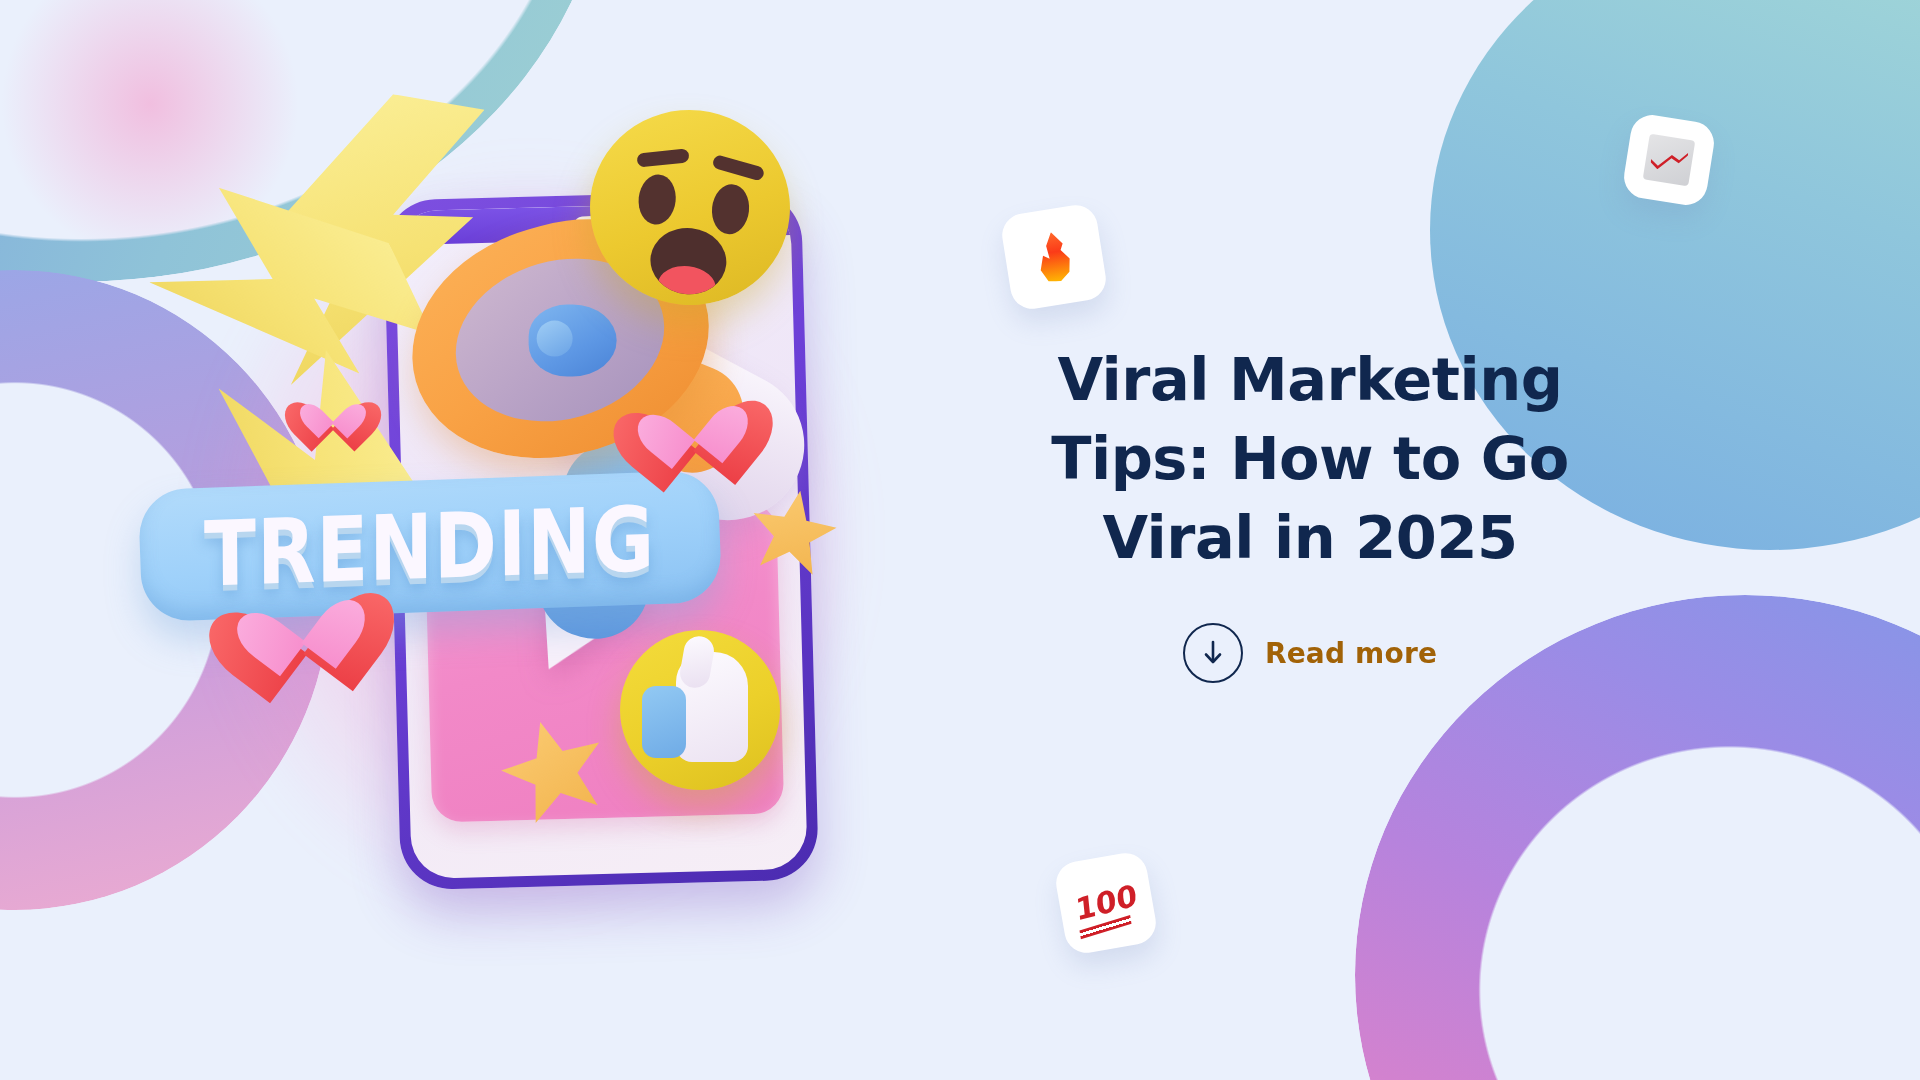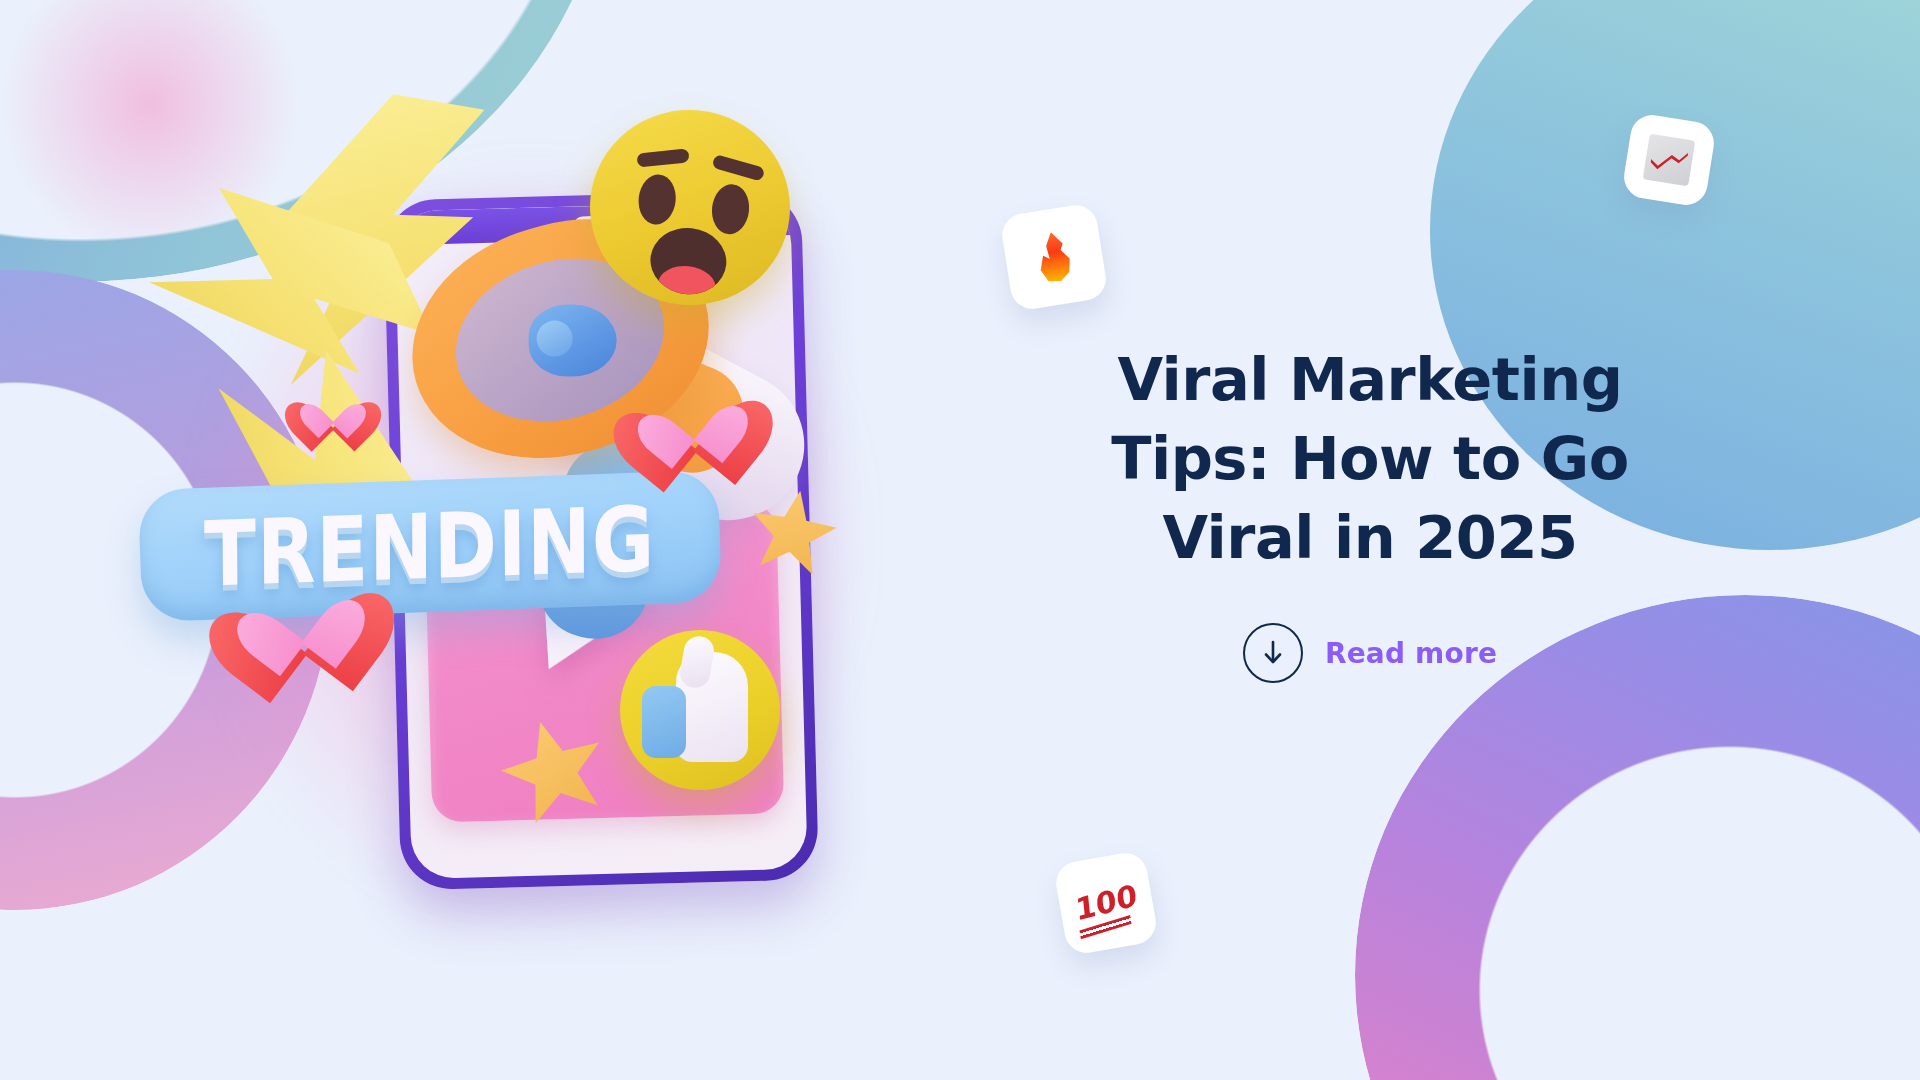--- a/index.html
+++ b/index.html
@@ -279,21 +279,21 @@
     position:relative;
   }
   .glyph-100::after{
     content:"";position:absolute;left:2px;bottom:-13px;width:52px;height:9px;
     background:linear-gradient(#cf1f28 0 3px, transparent 3px 6px, #cf1f28 6px 9px);
     transform:rotate(-3deg);
   }
 
   
   .content{
-    position:absolute;left:1060px;top:340px;width:620px;text-align:center;
+    position:absolute;left:1000px;top:340px;width:620px;text-align:center;
   }
   .headline{
     font-family:"DejaVu Sans", sans-serif;
     font-weight:bold;
     font-size:59px;
     line-height:1.34;
     letter-spacing:-0.5px;
     color:#10274e;
     margin:0;
   }
@@ -303,21 +303,21 @@
     cursor:pointer;
   }
   .rm-circle{
     width:56px;height:56px;border-radius:50%;
     border:2.6px solid #10274e;
     display:flex;align-items:center;justify-content:center;flex:none;
   }
   .rm-arrow{display:block;}
   .rm-label{
     font-family:"DejaVu Sans", sans-serif;
-    font-weight:bold;font-size:28px;color:#8b5cf6;letter-spacing:.2px;
+    font-weight:bold;font-size:28px;color:#a16207;letter-spacing:.2px;
   }
 </style>
 </head>
 <body>
 
 <div class="banner">
 
   <div class="bg-layer">
     <div class="blob blob-tl"></div>
     <div class="blob blob-left"></div>

